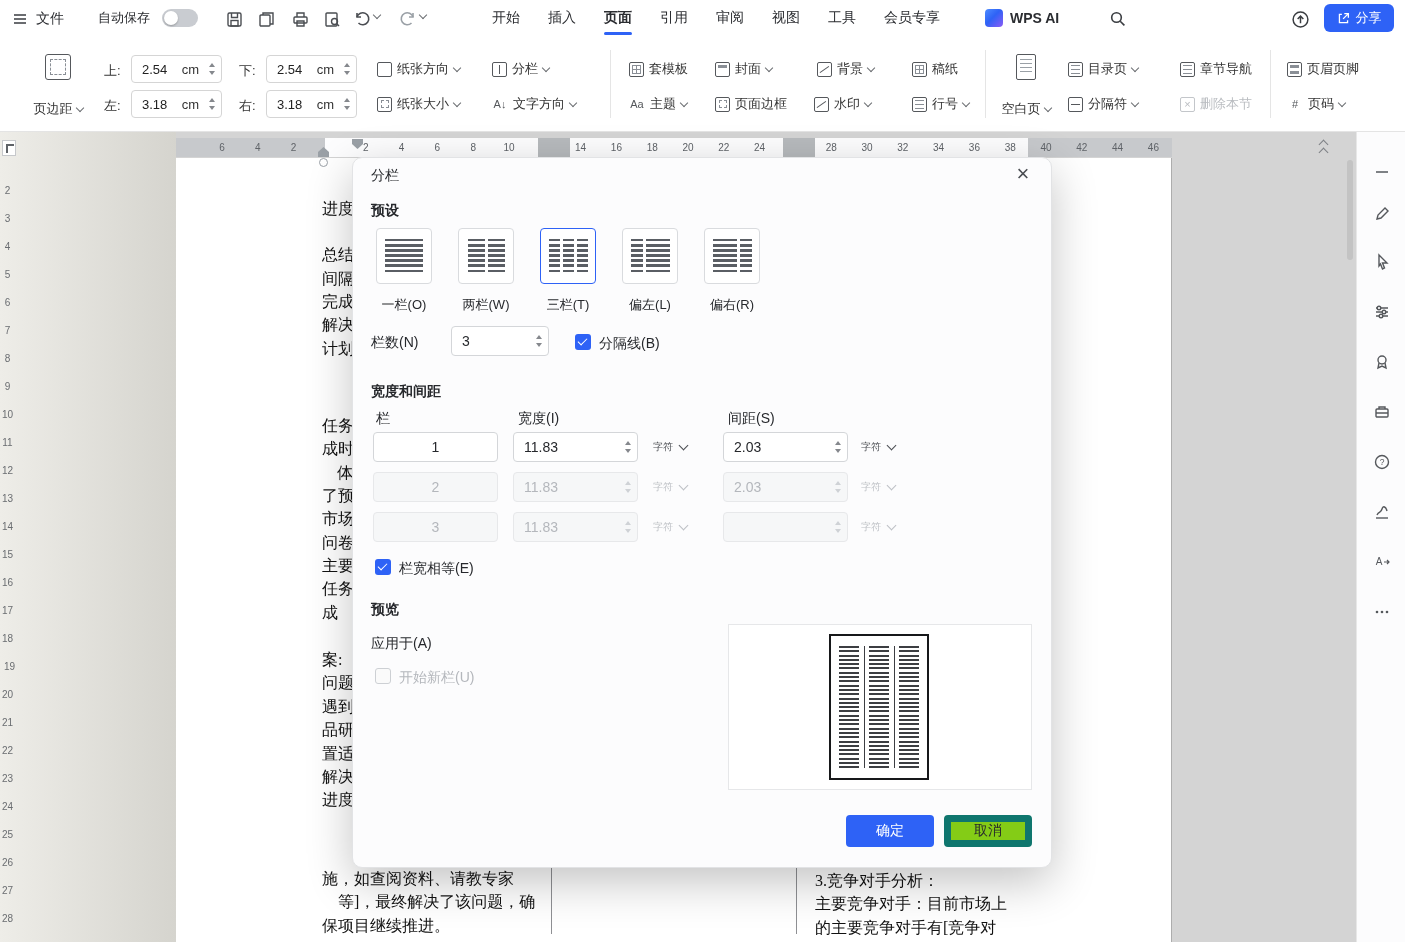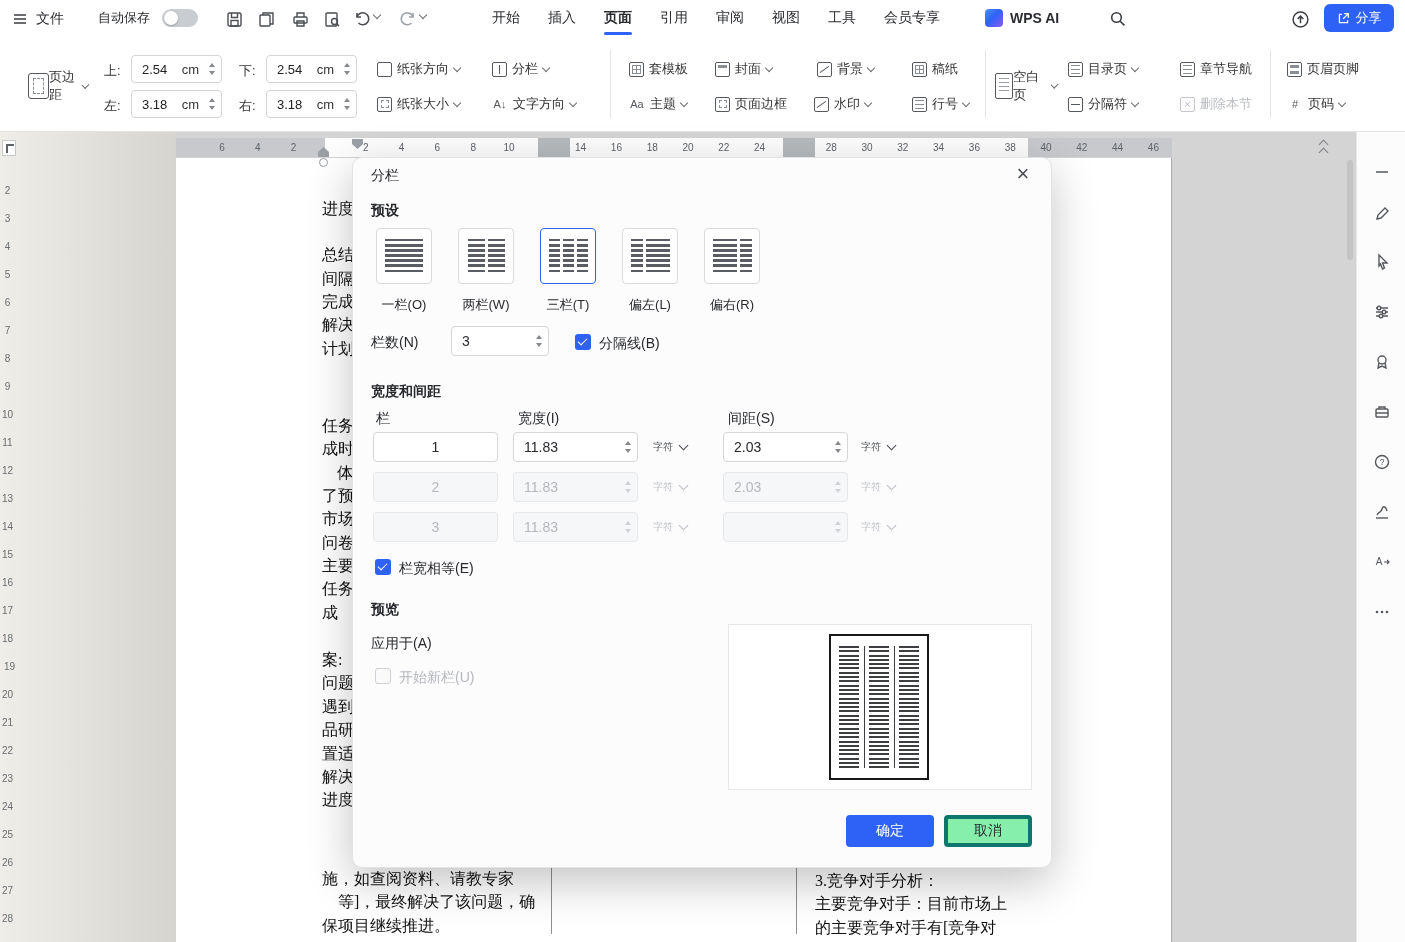--- a/index.html
+++ b/index.html
@@ -20,21 +20,21 @@
   .ailogo{position:absolute;left:985px;top:9px;width:18px;height:18px;border-radius:4px;background:linear-gradient(135deg,#4e8cff,#2E62F6 45%,#8b5cf6)}
   #wpsai-text{left:1010px;font-weight:700}
   #share-btn{position:absolute;left:1324px;top:4px;width:70px;height:28px;background:#2E62F6;border-radius:6px;color:#fff;font-size:13px;display:flex;align-items:center;justify-content:center;gap:6px}
   .chev-s{width:6px;height:6px;border-right:1.2px solid #6a6d71;border-bottom:1.2px solid #6a6d71;transform:rotate(45deg);margin-top:-3px;display:inline-block}
 
   
   #ribbon{position:absolute;left:0;top:36px;width:1405px;height:96px;background:#fff;border-bottom:1px solid #e4e4e4;z-index:39}
   .rbtn{position:absolute;display:flex;align-items:center;gap:5px;height:26px;padding:0 5px;font-size:13px;color:#333;border-radius:4px;white-space:nowrap}
   .r1{top:20px}.r2{top:55px}
   .rbtn.disabled{color:#b9bcc0}
-  .rtall{position:absolute;top:18px;height:64px;display:flex;flex-direction:row;align-items:center;justify-content:space-between;font-size:13px;color:#333}
+  .rtall{position:absolute;top:18px;height:64px;display:flex;flex-direction:column;align-items:center;justify-content:space-between;font-size:13px;color:#333}
   .rtall .lblrow{display:flex;align-items:center;gap:4px}
   .rdiv{position:absolute;top:14px;height:68px;width:1px;background:#e5e5e5}
   .mlabel{position:absolute;font-size:13px;color:#333}
   .minput{position:absolute;width:91px;height:28px;border:1px solid #d5d5d5;border-radius:4px;background:#fff;display:flex;align-items:center;padding:0 20px 0 10px;font-size:13px;color:#222}
   .minput .mval{flex:1}
   .minput .munit{color:#333;margin-right:2px}
   .spn{position:absolute;right:6px;top:50%;transform:translateY(-50%);display:flex;flex-direction:column;gap:4px}
   .su{width:0;height:0;border-left:3.5px solid transparent;border-right:3.5px solid transparent;border-bottom:4px solid #85888d}
   .sd{width:0;height:0;border-left:3.5px solid transparent;border-right:3.5px solid transparent;border-top:4px solid #85888d}
   .disabled .su{border-bottom-color:#cfd2d6}
@@ -104,21 +104,21 @@
   .unitdd{position:absolute;height:30px;display:flex;align-items:center;gap:7px;font-size:10px;color:#4a4d52}
   .unitdd.disabled{color:#bdc0c5}
   .chev{width:7px;height:7px;border-right:1.3px solid currentColor;border-bottom:1.3px solid currentColor;transform:rotate(45deg);margin-top:-4px;flex:none}
   .ddown{position:absolute;left:100px;top:468px;width:258px;height:32px;border:1px solid #cfd2d6;border-radius:4px;background:#fff;display:flex;align-items:center;justify-content:space-between;padding:0 12px;color:#26282c}
   .pvpanel{position:absolute;left:375px;top:466px;width:304px;height:166px;border:1px solid #e6e7e9;background:#fff}
   .pv-page{position:absolute;left:100px;top:9px;width:100px;height:146px;border:2px solid #17181a;background:#fff;display:flex;justify-content:space-between;padding:10px 8px}
   .pvc{width:20px;background:repeating-linear-gradient(to bottom,#3c3e42 0 2px,transparent 2px 4.3px)}
   .pvd{width:1px;background:#3c3e42}
   .btn{position:absolute;top:657px;width:88px;height:32px;border-radius:4px;font-size:14px;display:flex;align-items:center;justify-content:center}
   .btn.primary{background:#2E62F6;color:#fff}
-  .btn.secondary{background:#86efac;border:4px solid #0f766e;color:#26282c}
+  .btn.secondary{background:#84cc16;border:7px solid #0f766e;color:#26282c}
 
   
   #sidebar{position:absolute;left:1356px;top:132px;width:49px;height:810px;background:#fcfcfd;border-left:1px solid #e7e7e7;z-index:20}
   .sbi{position:absolute;left:11px;width:28px;height:28px;display:flex;align-items:center;justify-content:center;border-radius:4px;color:#55585c}
   #scrollthumb{position:absolute;left:1347px;top:160px;width:6px;height:100px;border-radius:3px;background:#c3c3c3;z-index:15}
   svg{display:block}
 </style>
 </head>
 <body>
 

